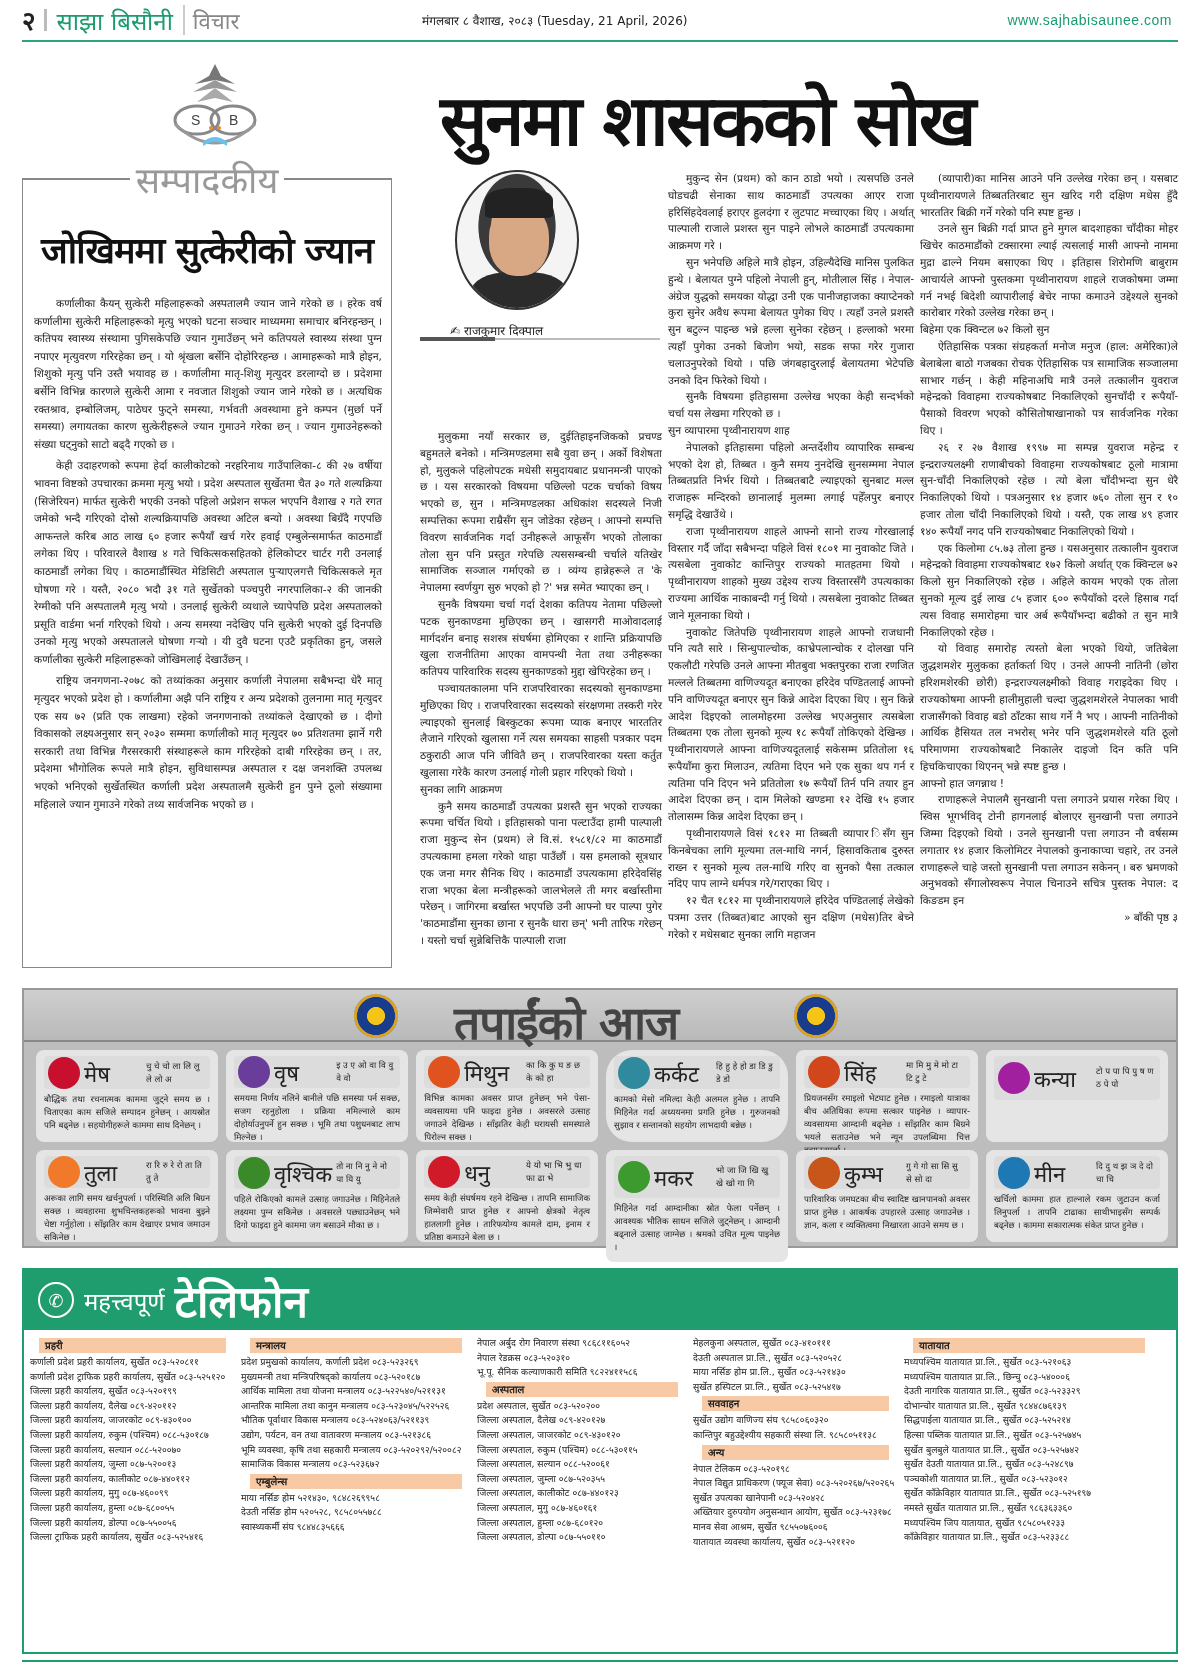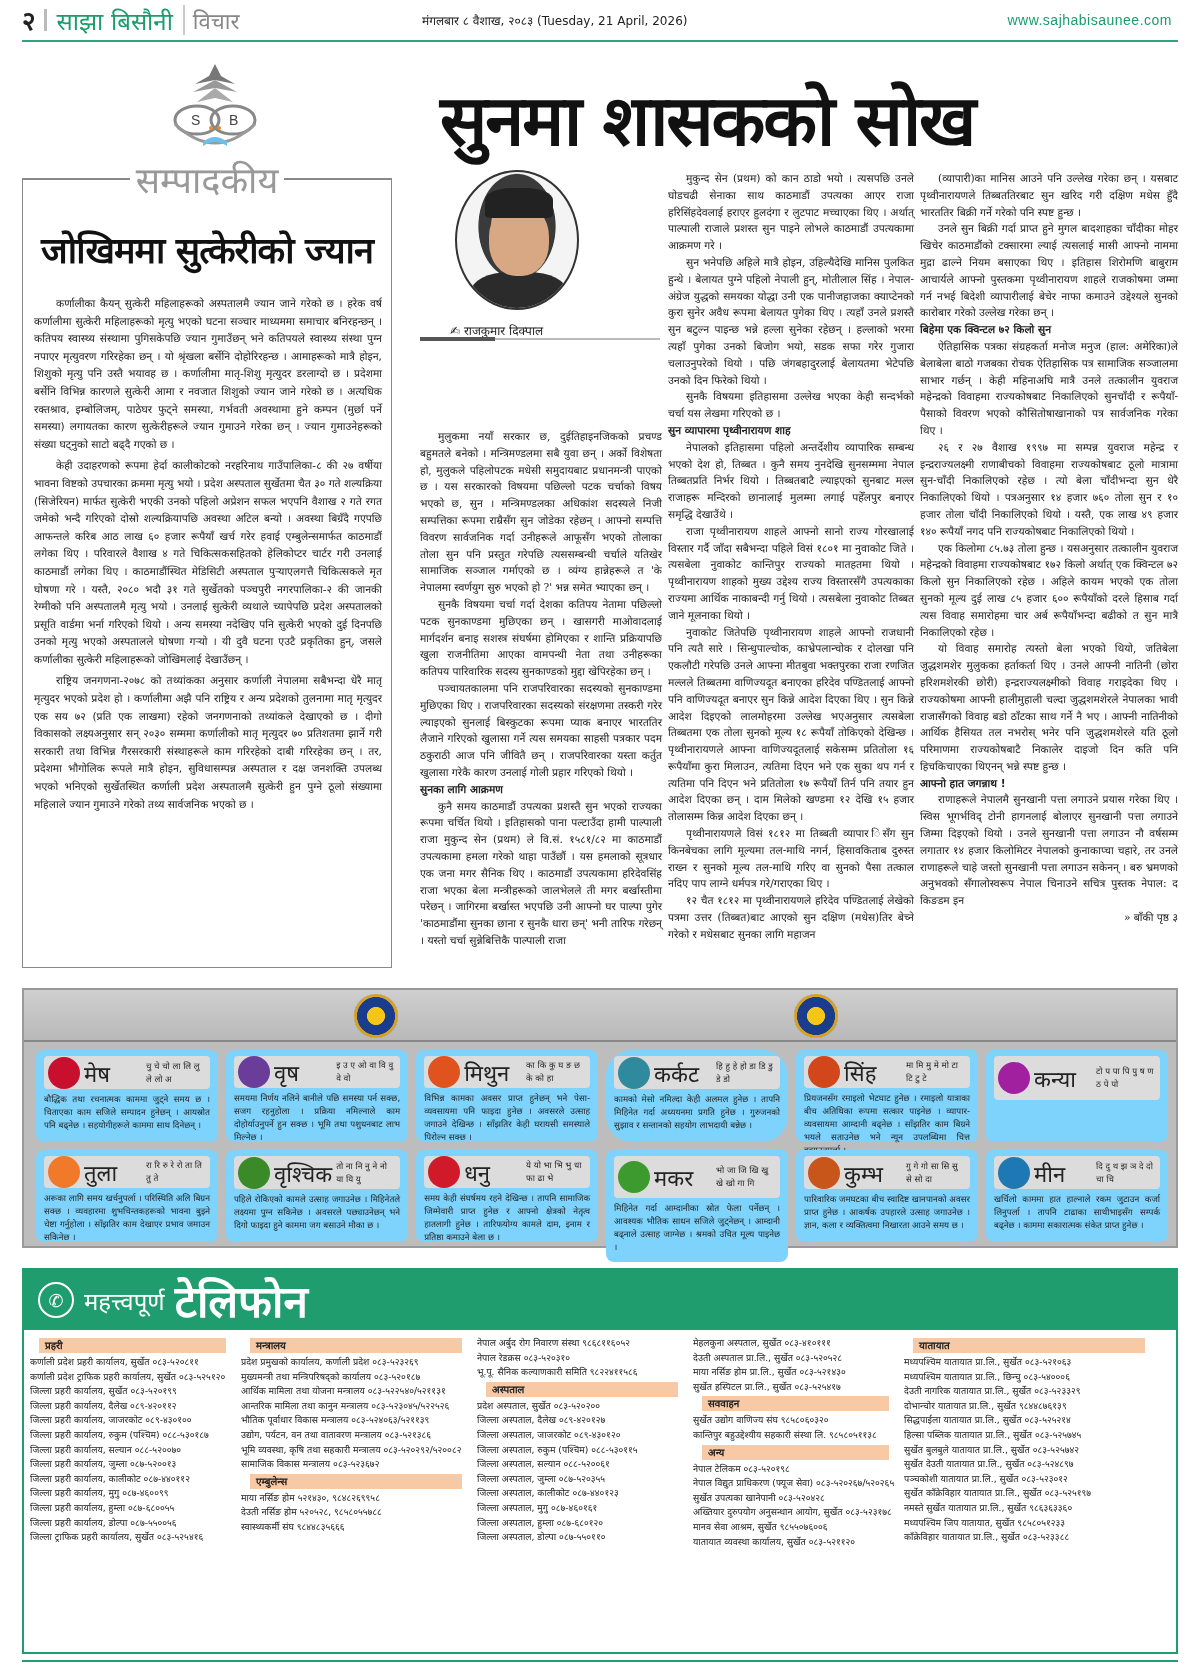--- a/index.html
+++ b/index.html
@@ -21,31 +21,31 @@
 .bigtitle{position:absolute;left:440px;top:70px;width:740px;font-size:70px;font-weight:bold;color:#111;letter-spacing:-2px}
 .photo{position:absolute;left:455px;top:170px;width:124px;height:140px;border-radius:50%;border:2px solid #333;background:radial-gradient(ellipse at 50% 40%,#d9b08c 0 30%,#3a3a3a 31% 45%,#f4f4f4 46%);overflow:hidden}
 .photo .face{position:absolute;left:32px;top:32px;width:60px;height:72px;border-radius:45%;background:#d7a883}
 .photo .hair{position:absolute;left:28px;top:16px;width:68px;height:30px;border-radius:40% 40% 10% 10%;background:#222}
 .photo .body{position:absolute;left:14px;top:100px;width:96px;height:50px;border-radius:40% 40% 0 0;background:#2b2b2b}
 .byline{position:absolute;left:450px;top:322px;font-size:12px;color:#222}
 .byline-rule{position:absolute;left:420px;top:338px;width:240px;height:2px;background:#bbb}
 .byline-rule:before{content:"";position:absolute;left:0;top:-1px;width:75px;height:4px;background:#555}
 .col{position:absolute;font-size:10.6px;line-height:16.8px;text-align:justify;font-family:"DejaVu Serif",serif}
 .col p{text-indent:18px}
-.col .sub{font-weight:bold;text-indent:0;font-family:"DejaVu Sans",sans-serif}
+.col .sub{font-weight:normal;text-indent:0;font-family:"DejaVu Sans",sans-serif}
 .c1{left:420px;top:428px;width:242px}
 .c2{left:668px;top:170px;width:246px}
 .c3{left:920px;top:170px;width:258px}
 .cont{font-weight:normal}
 .horo{position:absolute;left:22px;top:988px;width:1156px;height:260px;background:#bdbdbd;border:2px solid #999}
 .horo .band{position:absolute;left:0;top:0;width:100%;height:52px;background:linear-gradient(#cfcfcf,#b9b9b9);border-bottom:2px solid #888}
 .horo .htitle{position:absolute;left:430px;top:0;font-size:46px;font-weight:bold;color:#444;letter-spacing:-1px}
 .wheel{position:absolute;top:4px;width:44px;height:44px;border-radius:50%;background:radial-gradient(circle,#f5c518 0 28%,#1a3c8c 30% 60%,#d7a221 62% 70%,#183070 72%)}
 .cards{position:absolute;left:12px;top:60px;width:1132px;display:grid;grid-template-columns:repeat(6,1fr);gap:8px}
-.card{background:#7dd3fc;border-radius:8px;padding:6px 8px;height:188px;display:flex;flex-direction:column;gap:4px}
+.card{background:#e5e5e5;border-radius:8px;padding:6px 8px;height:188px;display:flex;flex-direction:column;gap:4px}
 .sign{background:#dcdcdc;border-radius:4px;height:44px;display:flex;align-items:center;padding:0 4px;gap:4px}
 .sign .ic{width:32px;height:32px;border-radius:50%;flex:none}
 .sign .nm{font-size:22px;color:#222;font-family:"DejaVu Sans",sans-serif}
 .sign .lt{font-size:8.5px;line-height:13px;color:#222;width:60px;margin-left:auto}
 .card .tx{font-size:8.6px;line-height:13px;text-align:justify;color:#222;height:56px}
 .tel{position:absolute;left:22px;top:1268px;width:1156px;height:386px;border:2px solid #1f9d6e}
 .tel .head{height:60px;background:#1f9d6e;display:flex;align-items:center;padding-left:14px;color:#fff}
 .tel .ph{width:36px;height:36px;border:2px solid #fff;border-radius:50%;display:flex;align-items:center;justify-content:center;font-size:18px;margin-right:10px}
 .tel .h1{font-size:24px;margin-right:10px}
 .tel .h2{font-size:44px;font-weight:bold}
@@ -133,20 +133,21 @@
   <p>एक किलोमा ८५.७३ तोला हुन्छ । यसअनुसार तत्कालीन युवराज महेन्द्रको विवाहमा राज्यकोषबाट १७२ किलो अर्थात् एक क्विन्टल ७२ किलो सुन निकालिएको रहेछ । अहिले कायम भएको एक तोला सुनको मूल्य दुई लाख ८५ हजार ६०० रूपैयाँको दरले हिसाब गर्दा त्यस विवाह समारोहमा चार अर्ब रूपैयाँभन्दा बढीको त सुन मात्रै निकालिएको रहेछ ।</p>
   <p>यो विवाह समारोह त्यस्तो बेला भएको थियो, जतिबेला जुद्धशमशेर मुलुकका हर्ताकर्ता थिए । उनले आफ्नी नातिनी (छोरा हरिशमशेरकी छोरी) इन्द्रराज्यलक्ष्मीको विवाह गराइदेका थिए । राज्यकोषमा आफ्नी हालीमुहाली चल्दा जुद्धशमशेरले नेपालका भावी राजासँगको विवाह बडो ठाँटका साथ गर्ने नै भए । आफ्नी नातिनीको आर्थिक हैसियत तल नभरोस् भनेर पनि जुद्धशमशेरले यति ठूलो परिमाणमा राज्यकोषबाटै निकालेर दाइजो दिन कति पनि हिचकिचाएका थिएनन् भन्ने स्पष्ट हुन्छ ।</p>
   <p class="sub">आफ्नो हात जगन्नाथ !</p>
   <p>राणाहरूले नेपालमै सुनखानी पत्ता लगाउने प्रयास गरेका थिए । स्विस भूगर्भविद् टोनी हागनलाई बोलाएर सुनखानी पत्ता लगाउने जिम्मा दिइएको थियो । उनले सुनखानी पत्ता लगाउन नौ वर्षसम्म लगातार १४ हजार किलोमिटर नेपालको कुनाकाप्चा चहारे, तर उनले राणाहरूले चाहे जस्तो सुनखानी पत्ता लगाउन सकेनन् । बरु भ्रमणको अनुभवको सँगालोस्वरूप नेपाल चिनाउने सचित्र पुस्तक नेपाल: द किङडम इन</p>
   <p style="text-align:right;text-indent:0"><span>»</span> <span class="cont">बाँकी पृष्ठ ३</span></p>
 </div>
 
 <section class="horo">
   <div class="band">
     <div class="wheel" style="left:330px"></div>
+    <div class="htitle">तपाईंको आज</div>
     <div class="wheel" style="left:770px"></div>
   </div>
   <div class="cards" id="cards" style="grid-template-rows: 92px 92px;">
       <div class="card" style="grid-area: 1 / 1; height: 92px;">
         <div class="sign">
           <span class="ic" style="background:#c8102e"></span>
           <span class="nm">मेष</span>
           <span class="lt">चु चे चो ला लि लु ले लो अ</span>
         </div>
         <div class="tx">बौद्धिक तथा रचनात्मक काममा जुट्ने समय छ । चिताएका काम सजिले सम्पादन हुनेछन् । आयस्रोत पनि बढ्नेछ । सहयोगीहरूले काममा साथ दिनेछन् ।</div>

